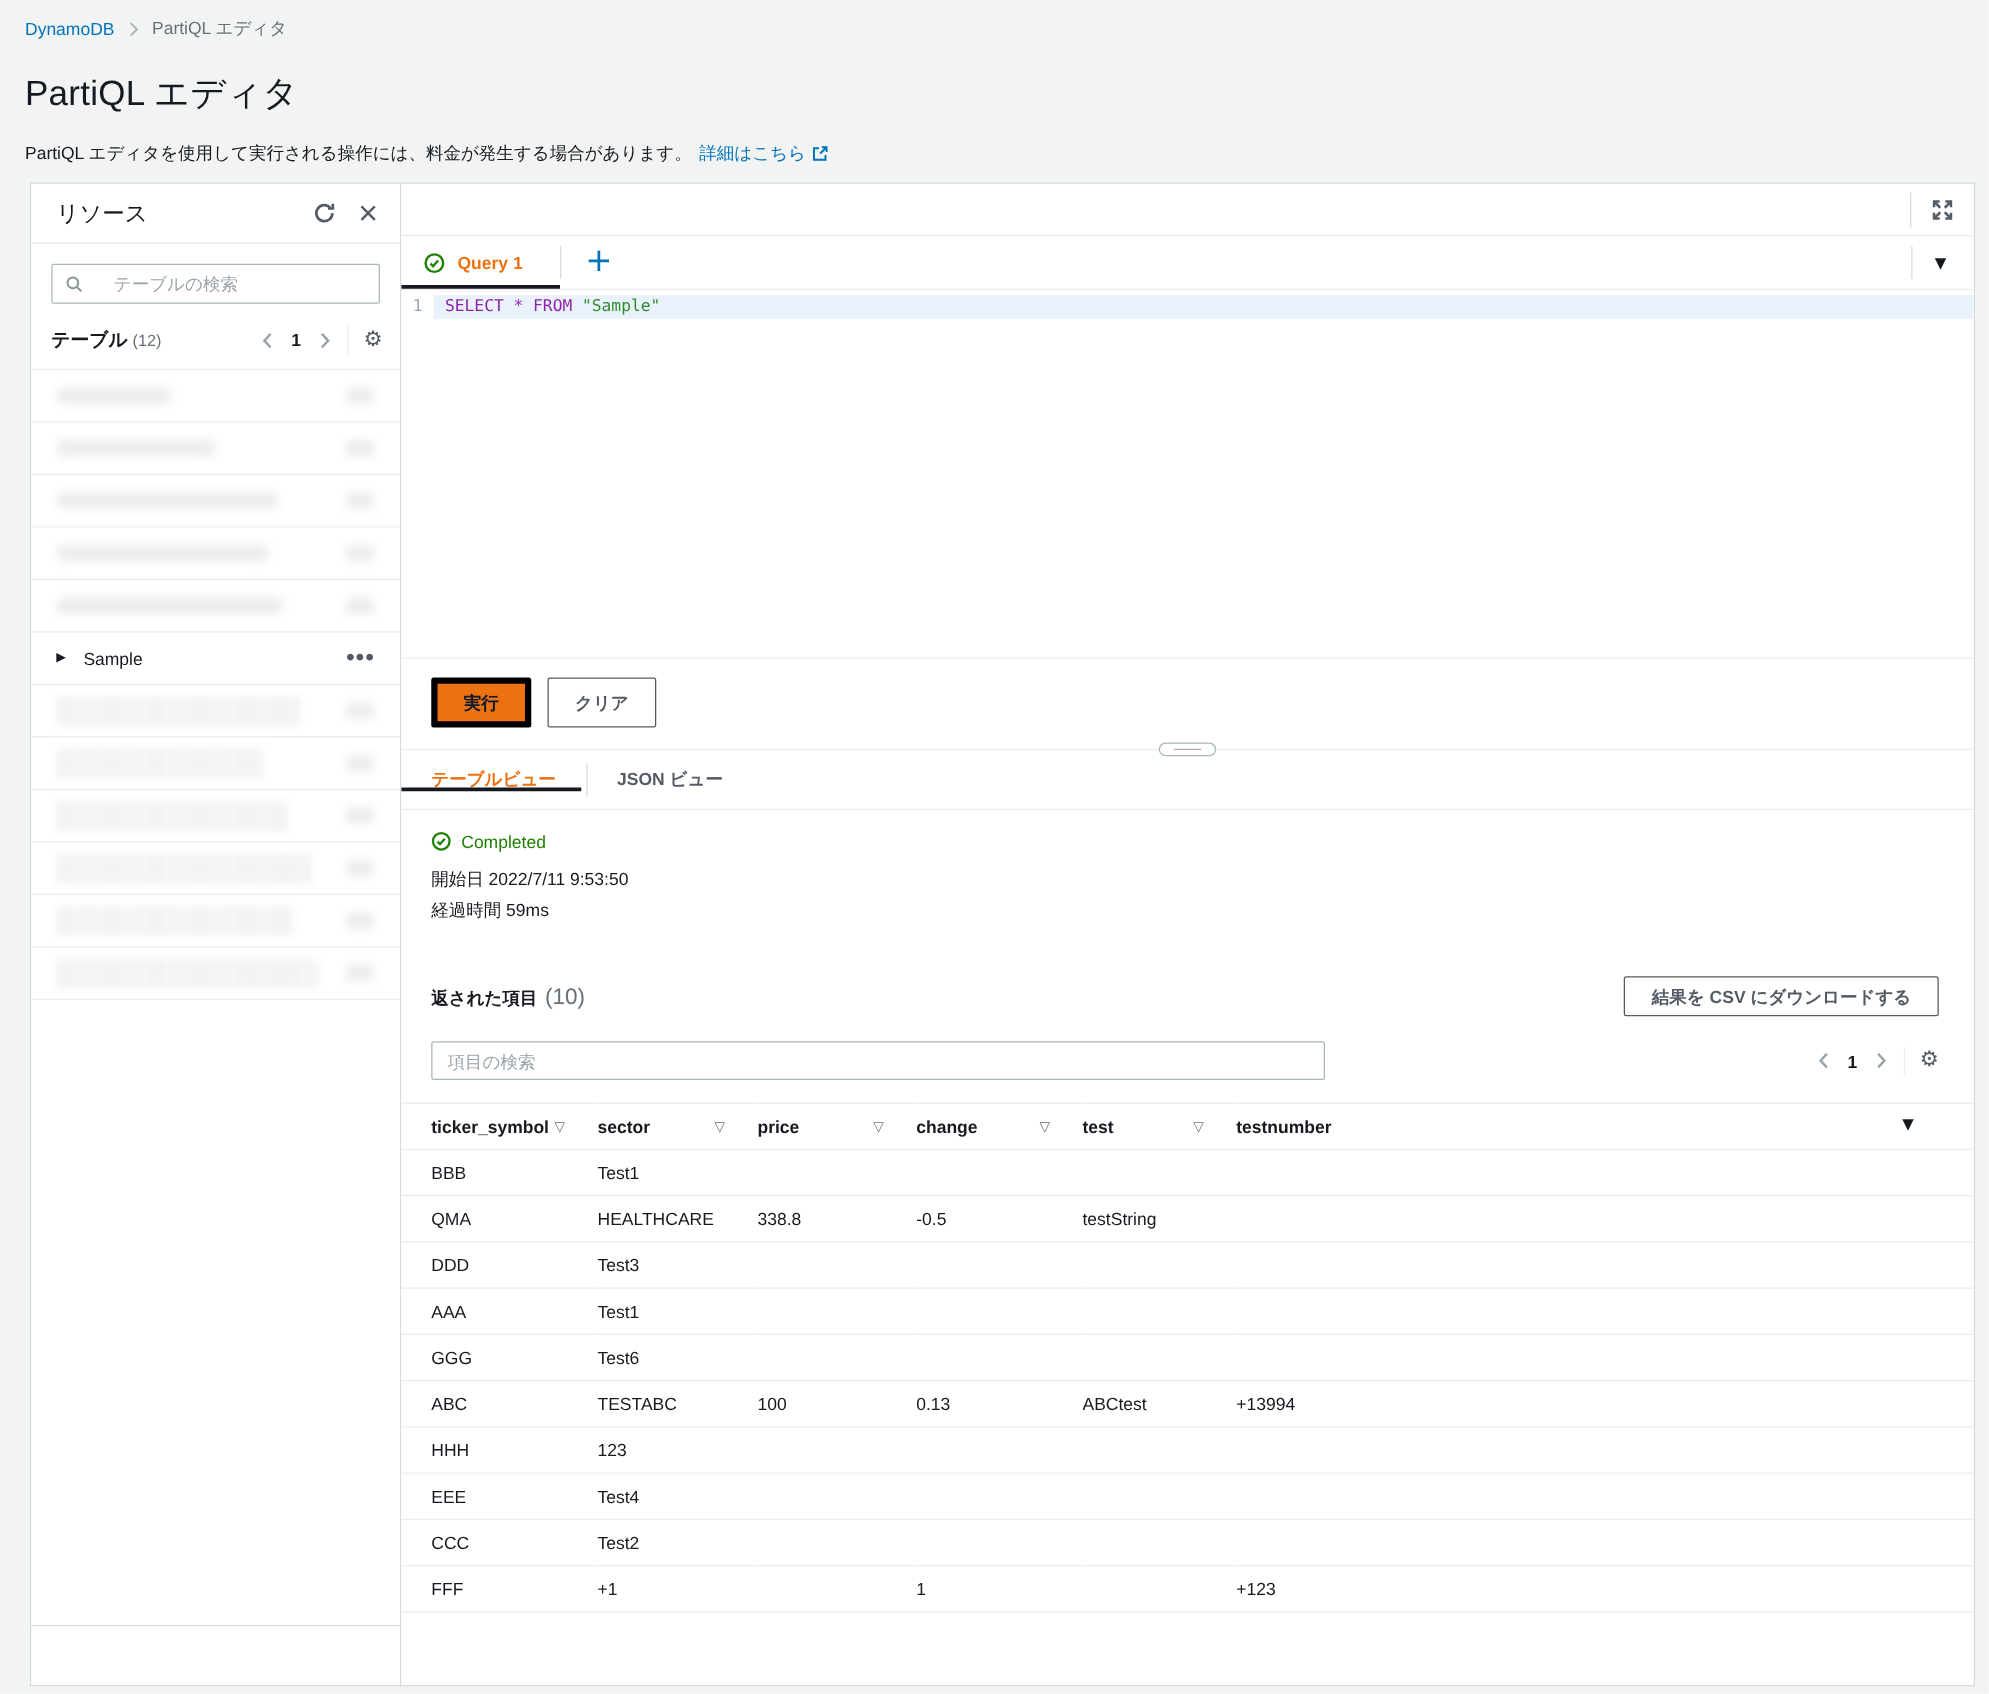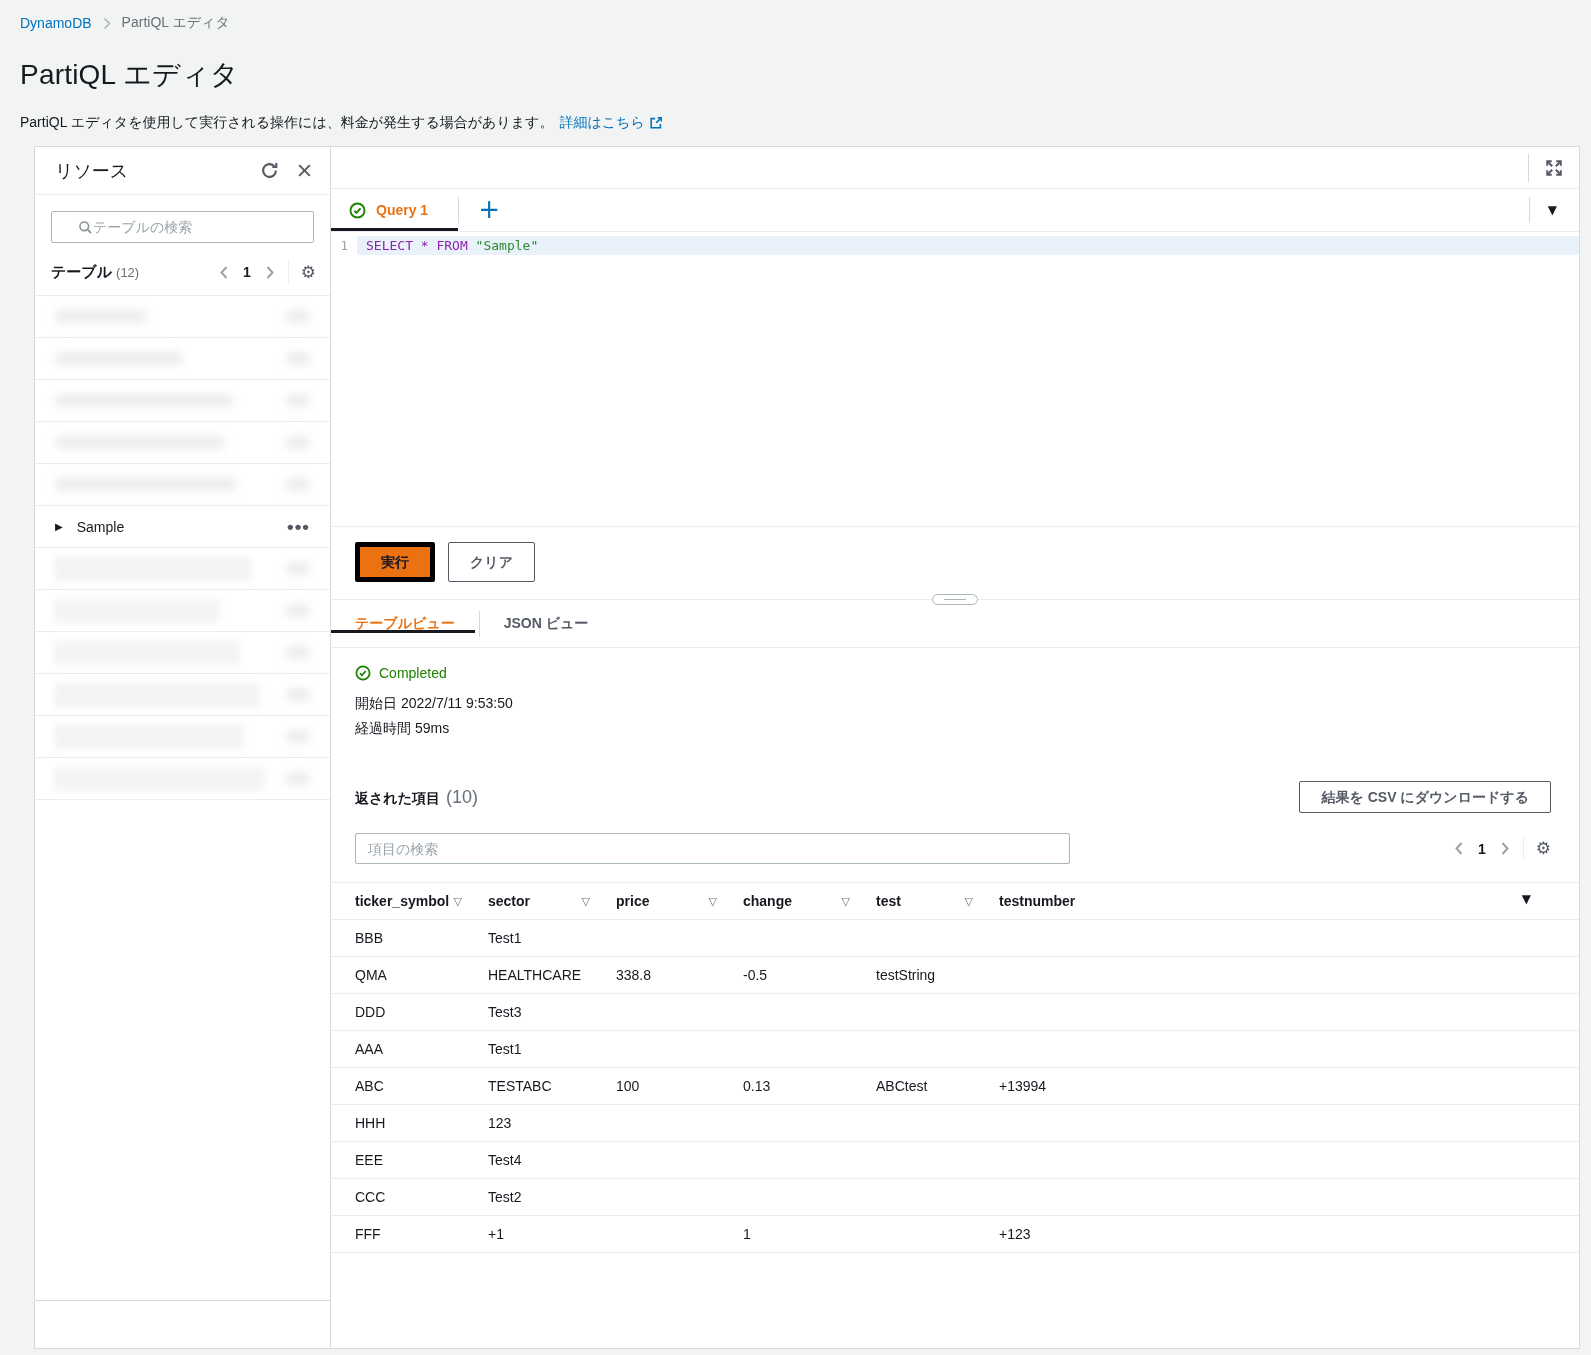--- a/index.html
+++ b/index.html
@@ -17,31 +17,31 @@
   
   .page-head { padding:14px 20px 0 20px; }
   .breadcrumb { display:flex; align-items:center; gap:10px; font-size:14px; }
   .breadcrumb a { color:#0073bb; text-decoration:none; cursor:pointer; }
   .breadcrumb .crumb-current { color:#687078; }
   .page-title { font-size:28px; font-weight:500; margin-top:24px; letter-spacing:.2px; }
   .page-desc { margin-top:20px; font-size:14px; color:#16191f; display:flex; align-items:center; gap:6px; }
   .page-desc a { color:#0073bb; text-decoration:none; display:inline-flex; align-items:center; gap:4px; }
 
   
-  .workspace { display:flex; margin:14px 11px 12px 34px; height:1203px;border-radius:30px; }
+  .workspace { display:flex; margin:14px 11px 12px 24px; height:1203px;border-radius:30px; }
 
   
   .sidebar { width:297px; flex:0 0 297px; background:#fff; border:1px solid #d5dbdb; display:flex; flex-direction:column; }
   .sb-header { height:48px; display:flex; align-items:center; padding:0 18px 0 20px; border-bottom:1px solid #eaeded; }
   .sb-title { font-size:18px; font-weight:500; }
   .sb-header .spacer { flex:1; }
   .sb-header .icon { cursor:pointer; }
   .sb-header .icon + .icon { margin-left:18px; }
   .sb-search { padding:16px 16px 10px 16px; }
-  .search-box { display:flex; align-items:center; gap:0; border:1px solid #aab7b8; border-radius:2px; height:32px; padding:0 26px; background:#fff; }
+  .search-box { display:flex; align-items:center; gap:24px; border:1px solid #aab7b8; border-radius:2px; height:32px; padding:0 10px; background:#fff; }
   .search-box input { border:none; outline:none; flex:1; font-size:14px; font-family:inherit; color:#16191f; }
   .search-box input::placeholder { color:#99a3a9; }
   .sb-tables-row { display:flex; align-items:center; padding:8px 14px 12px 16px; }
   .sb-tables-label { font-size:15px; font-weight:700; }
   .sb-tables-count { font-size:13px; color:#687078; font-weight:400; margin-left:4px; }
   .sb-tables-row .spacer { flex:1; }
   .pager { display:flex; align-items:center; }
   .pager .pgnum { font-weight:700; margin:0 13px; font-size:14px; }
   .vdiv { width:1px; background:#eaeded; height:22px; margin:0 12px; }
   .gear { font-size:17px; color:#545b64; cursor:pointer; }
@@ -424,20 +424,28 @@
         </tr>
         <tr>
           <td>AAA</td>
             <td>Test1</td>
             <td></td>
             <td></td>
             <td></td>
             <td></td>
         </tr>
         <tr>
+          <td>GGG</td>
+            <td>Test6</td>
+            <td></td>
+            <td></td>
+            <td></td>
+            <td></td>
+        </tr>
+        <tr>
           <td>ABC</td>
             <td>TESTABC</td>
             <td>100</td>
             <td>0.13</td>
             <td>ABCtest</td>
             <td>+13994</td>
         </tr>
         <tr>
           <td>HHH</td>
             <td>123</td>

